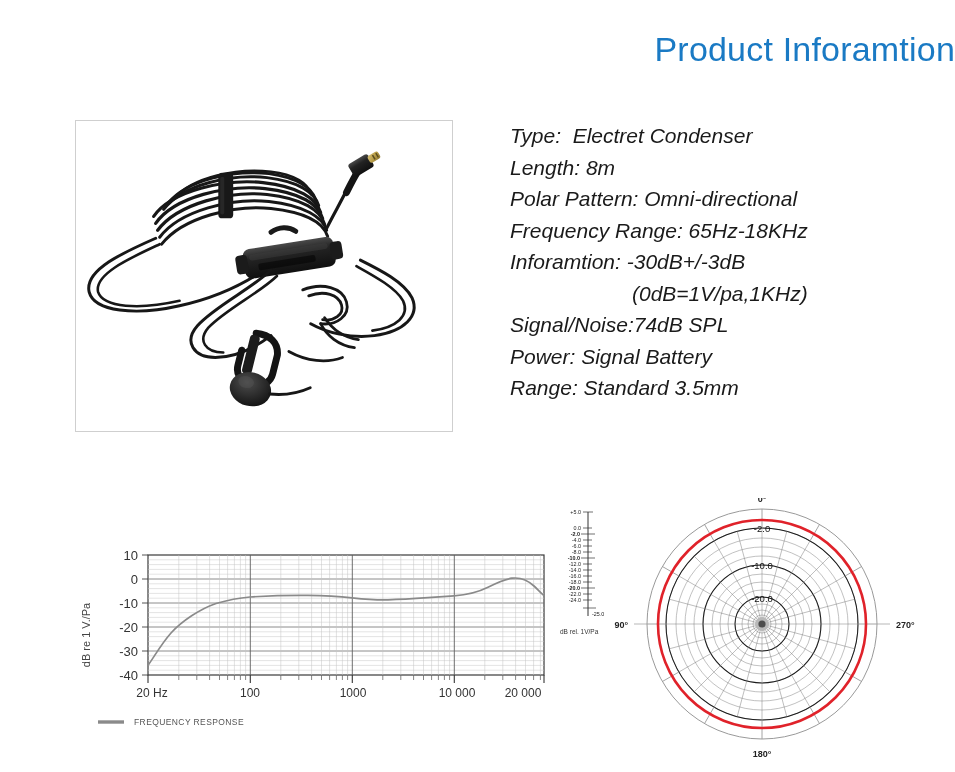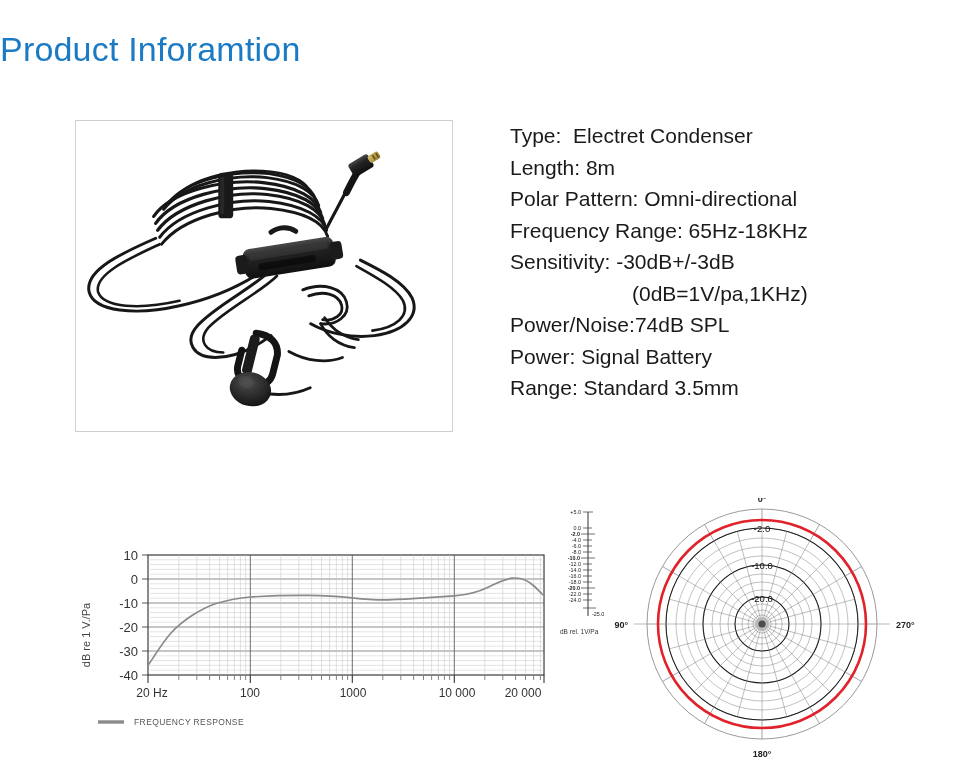--- a/index.html
+++ b/index.html
@@ -8,21 +8,21 @@
     background:#ffffff;
     font-family:"Liberation Sans","DejaVu Sans",sans-serif;
     position:relative;overflow:hidden;
     color:#111;
   }
   #page{position:relative;width:955px;height:772px;}
 
   
   .page-title{
     position:absolute;left:0;top:30px;width:955px;
-    text-align:left;
+    text-align:right;
     font-size:34px;
     font-weight:400;
     letter-spacing:.2px;
     color:#1a7ac4;
   }
 
   
   .photo-frame{
     position:absolute;left:75px;top:120px;
     width:378px;height:312px;
@@ -34,20 +34,21 @@
 
   
   .specs{
     position:absolute;left:510px;top:120px;width:420px;
   }
   .spec-line{
     font-size:21px;
     line-height:31.5px;
     color:#1a1a1a;
     white-space:pre;
+    font-style:italic;
   }
   .spec-line.indent{padding-left:122px;}
 
   
   .freq-chart{
     position:absolute;left:76px;top:535px;width:500px;height:205px;
   }
   .freq-chart svg{display:block;}
 
   
@@ -155,23 +156,23 @@
         <path d="M200 272 C214 270 228 264 238 256" stroke="#171717" stroke-width="3" fill="none" stroke-linecap="round"></path>
       </g>
     </svg>
   </div>
 
   <div class="specs">
     <div class="spec-line">Type:  Electret Condenser</div>
     <div class="spec-line">Length: 8m</div>
     <div class="spec-line">Polar Pattern: Omni-directional</div>
     <div class="spec-line">Frequency Range: 65Hz-18KHz</div>
-    <div class="spec-line">Sensitivity: -30dB+/-3dB</div>
+    <div class="spec-line">Inforamtion: -30dB+/-3dB</div>
     <div class="spec-line indent">(0dB=1V/pa,1KHz)</div>
-    <div class="spec-line">Power/Noise:74dB SPL</div>
+    <div class="spec-line">Signal/Noise:74dB SPL</div>
     <div class="spec-line">Power: Signal Battery</div>
     <div class="spec-line">Range: Standard 3.5mm</div>
   </div>
 
   <div class="freq-chart">
     <svg width="500" height="205" viewBox="0 0 500 205" xmlns="http://www.w3.org/2000/svg">
 
       <text class="axlbl" x="14" y="100" transform="rotate(-90 14 100)" text-anchor="middle">dB re 1 V./Pa</text>
 
       <g text-anchor="end" font-size="13" fill="#333" font-family="Liberation Sans, sans-serif">

